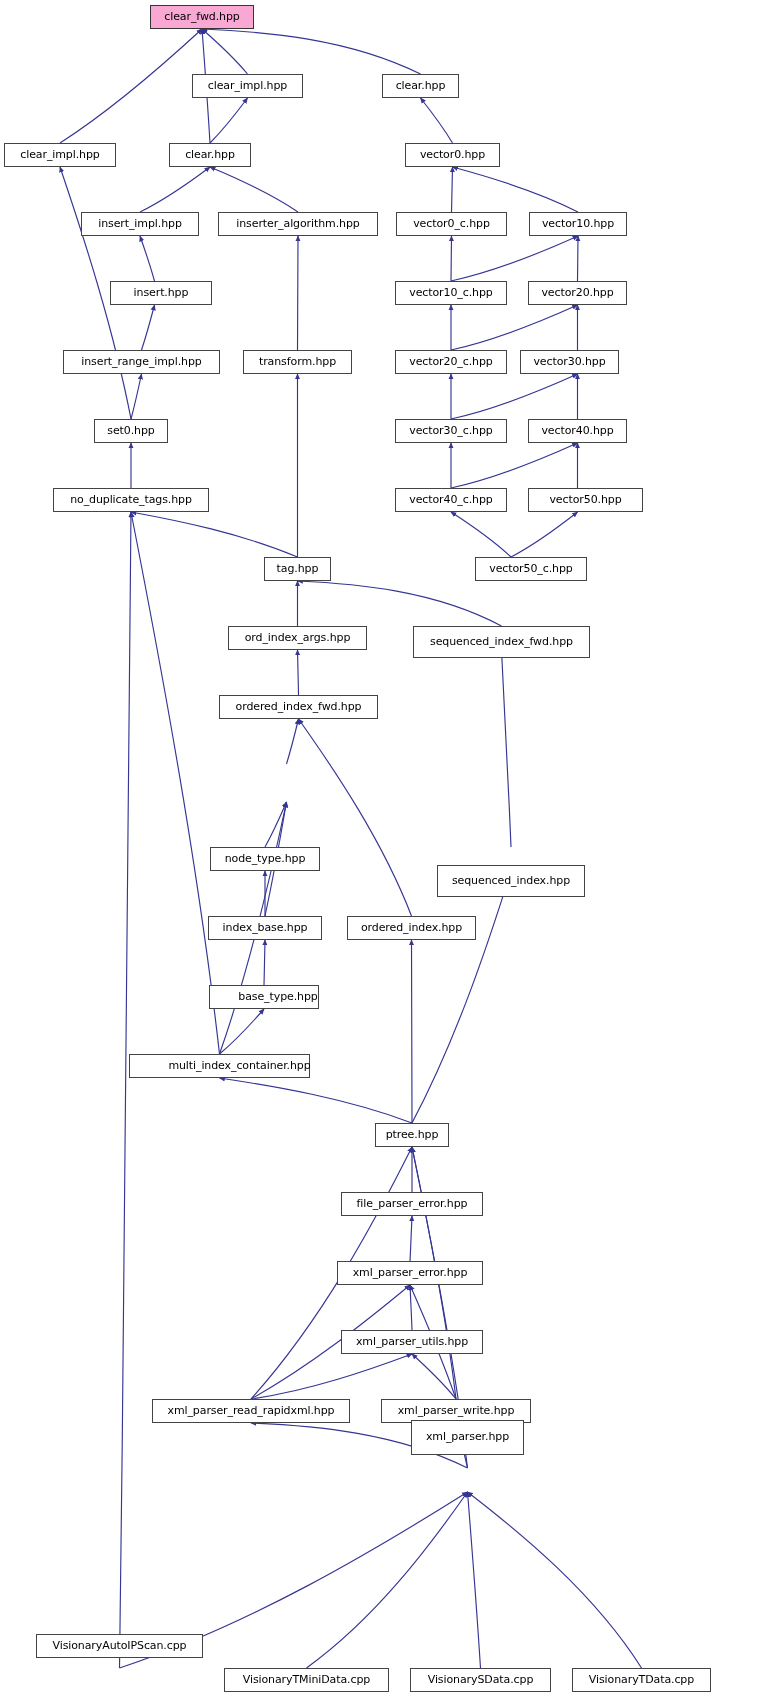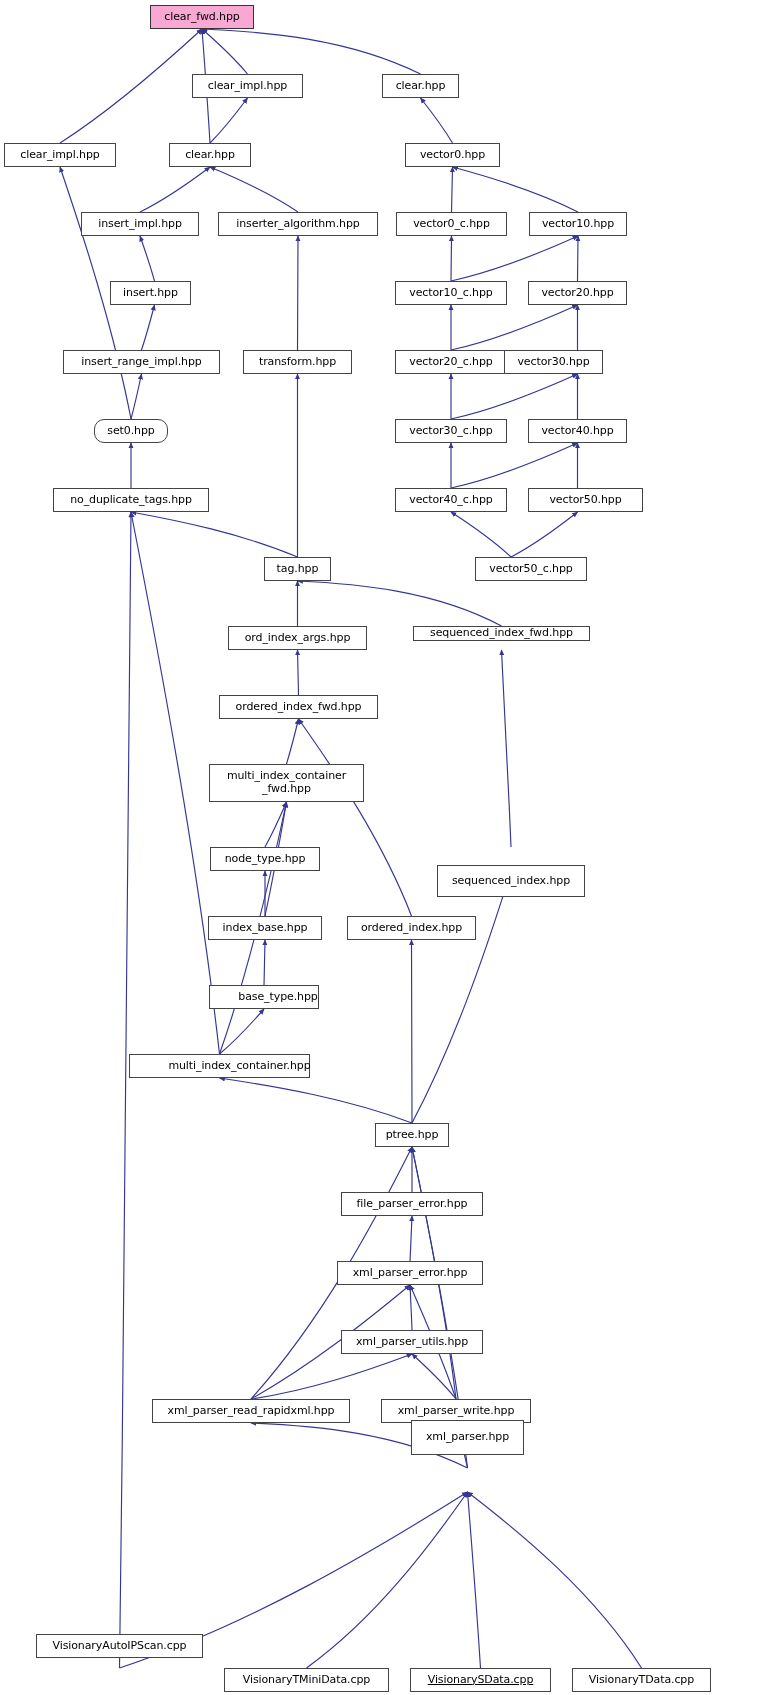--- a/index.html
+++ b/index.html
@@ -111,50 +111,48 @@
 <div class="node root" style="left: 150px; top: 5px; width: 104px; height: 24px;">clear_fwd.hpp</div>
     <div class="node" style="left: 192px; top: 74px; width: 111px; height: 24px;">clear_impl.hpp</div>
     <div class="node" style="left: 382px; top: 74px; width: 77px; height: 24px;">clear.hpp</div>
     <div class="node" style="left: 4px; top: 143px; width: 112px; height: 24px;">clear_impl.hpp</div>
     <div class="node" style="left: 169px; top: 143px; width: 82px; height: 24px;">clear.hpp</div>
     <div class="node" style="left: 405px; top: 143px; width: 95px; height: 24px;">vector0.hpp</div>
     <div class="node" style="left: 81px; top: 212px; width: 118px; height: 24px;">insert_impl.hpp</div>
     <div class="node" style="left: 218px; top: 212px; width: 160px; height: 24px;">inserter_algorithm.hpp</div>
     <div class="node" style="left: 396px; top: 212px; width: 111px; height: 24px;">vector0_c.hpp</div>
     <div class="node" style="left: 529px; top: 212px; width: 98px; height: 24px;">vector10.hpp</div>
-    <div class="node" style="left: 110px; top: 281px; width: 81px; height: 24px;">insert.hpp</div>
+    <div class="node" style="left: 110px; top: 281px; width: 102px; height: 24px;">insert.hpp</div>
     <div class="node" style="left: 395px; top: 281px; width: 112px; height: 24px;">vector10_c.hpp</div>
     <div class="node" style="left: 528px; top: 281px; width: 99px; height: 24px;">vector20.hpp</div>
     <div class="node" style="left: 63px; top: 350px; width: 157px; height: 24px;">insert_range_impl.hpp</div>
     <div class="node" style="left: 243px; top: 350px; width: 109px; height: 24px;">transform.hpp</div>
     <div class="node" style="left: 395px; top: 350px; width: 112px; height: 24px;">vector20_c.hpp</div>
-    <div class="node" style="left: 504px; top: 350px; width: 99px; height: 24px;">vector30.hpp</div>
-    <div class="node" style="left: 94px; top: 419px; width: 74px; height: 24px; border-radius: 10px;">set0.hpp</div>
+    <div class="node" style="left: 520px; top: 350px; width: 99px; height: 24px;">vector30.hpp</div>
+    <div class="node" style="left: 94px; top: 419px; width: 74px; height: 24px;">set0.hpp</div>
     <div class="node" style="left: 395px; top: 419px; width: 112px; height: 24px;">vector30_c.hpp</div>
     <div class="node" style="left: 528px; top: 419px; width: 99px; height: 24px;">vector40.hpp</div>
     <div class="node" style="left: 53px; top: 488px; width: 156px; height: 24px;">no_duplicate_tags.hpp</div>
     <div class="node" style="left: 395px; top: 488px; width: 112px; height: 24px;">vector40_c.hpp</div>
     <div class="node" style="left: 528px; top: 488px; width: 115px; height: 24px;">vector50.hpp</div>
     <div class="node" style="left: 264px; top: 557px; width: 67px; height: 24px;">tag.hpp</div>
     <div class="node" style="left: 455px; top: 557px; width: 112px; height: 24px; margin-left: 20px;">vector50_c.hpp</div>
     <div class="node" style="left: 228px; top: 626px; width: 139px; height: 24px;">ord_index_args.hpp</div>
-    <div class="node" style="left: 413px; top: 626px; width: 177px; height: 15px;">sequenced_index_fwd.hpp</div>
+    <div class="node" style="left: 413px; top: 626px; width: 177px; height: 32px;">sequenced_index_fwd.hpp</div>
     <div class="node" style="left: 219px; top: 695px; width: 159px; height: 24px;">ordered_index_fwd.hpp</div>
-    <div class="node two-line" style="left: 209px; top: 764px; width: 155px; height: 38px;">multi_index_container
-_fwd.hpp</div>
     <div class="node" style="left: 210px; top: 847px; width: 110px; height: 24px;">node_type.hpp</div>
     <div class="node" style="left: 437px; top: 865px; width: 148px; height: 32px;">sequenced_index.hpp</div>
     <div class="node" style="left: 208px; top: 916px; width: 114px; height: 24px;">index_base.hpp</div>
     <div class="node" style="left: 347px; top: 916px; width: 129px; height: 24px;">ordered_index.hpp</div>
     <div class="node" style="left: 209px; top: 985px; width: 110px; height: 24px; padding-left: 28px;">base_type.hpp</div>
     <div class="node" style="left: 129px; top: 1054px; width: 181px; height: 24px; padding-left: 40px;">multi_index_container.hpp</div>
     <div class="node" style="left: 375px; top: 1123px; width: 74px; height: 24px;">ptree.hpp</div>
     <div class="node" style="left: 341px; top: 1192px; width: 142px; height: 24px;">file_parser_error.hpp</div>
     <div class="node" style="left: 337px; top: 1261px; width: 146px; height: 24px;">xml_parser_error.hpp</div>
     <div class="node" style="left: 341px; top: 1330px; width: 142px; height: 24px;">xml_parser_utils.hpp</div>
     <div class="node" style="left: 152px; top: 1399px; width: 198px; height: 24px;">xml_parser_read_rapidxml.hpp</div>
     <div class="node" style="left: 381px; top: 1399px; width: 150px; height: 24px;">xml_parser_write.hpp</div>
     <div class="node" style="left: 411px; top: 1420px; width: 113px; height: 35px;">xml_parser.hpp</div>
     <div class="node" style="left: 36px; top: 1634px; width: 167px; height: 24px;">VisionaryAutoIPScan.cpp</div>
     <div class="node" style="left: 224px; top: 1668px; width: 165px; height: 24px;">VisionaryTMiniData.cpp</div>
-    <div class="node" style="left: 410px; top: 1668px; width: 141px; height: 24px; text-decoration: underline;">VisionarySData.cpp</div>
+    <div class="node" style="left: 410px; top: 1668px; width: 141px; height: 24px;">VisionarySData.cpp</div>
     <div class="node" style="left: 572px; top: 1668px; width: 139px; height: 24px;">VisionaryTData.cpp</div>
   </div>
 
 </body></html>

